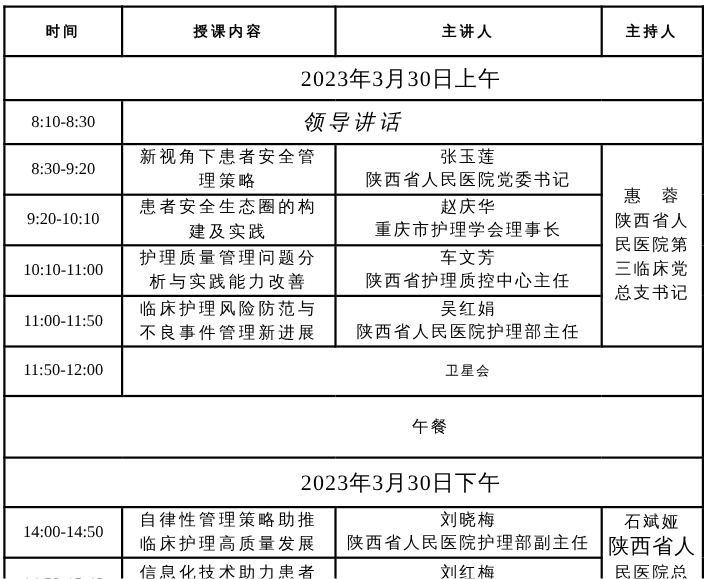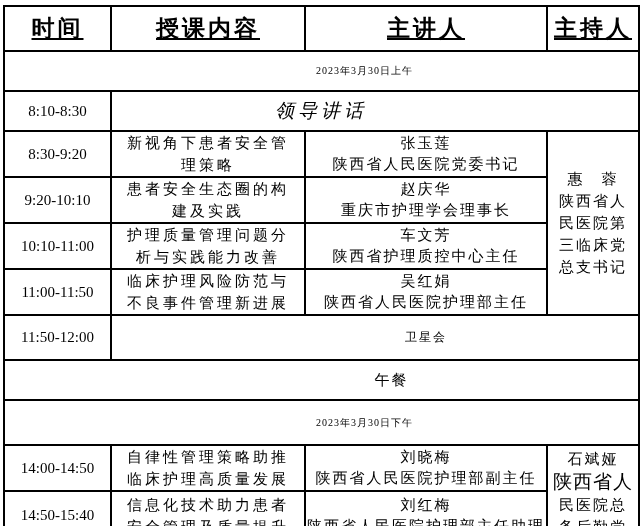--- a/index.html
+++ b/index.html
@@ -2,36 +2,36 @@
 <html><head>
 <meta charset="utf-8">
 <style>
   html,body{margin:0;padding:0;background:#ffffff;}
   body{width:642px;height:526px;overflow:hidden;
        font-family:"Liberation Serif","DejaVu Serif",serif;color:#000;}
   .page{padding:5px 0 0 3px;}
   table.sched{border-collapse:collapse;table-layout:fixed;width:635px;}
   .sched th,.sched td{border:2px solid #000;text-align:center;vertical-align:middle;
        padding:0;overflow:hidden;}
-  .sched th{font-size:23px;font-weight:bold;letter-spacing:3px;text-decoration:underline;}
+  .sched th{font-size:13px;font-weight:bold;letter-spacing:3px;}
   td.time{font-size:15px;letter-spacing:0;font-family:Liberation Serif, serif;}
-  td.date-cell{font-size:10px;letter-spacing:1px;padding-left:86px;margin-top:32px;}
+  td.date-cell{font-size:20px;letter-spacing:1px;padding-left:86px;margin-top:32px;}
   td.leader{font-size:19px;letter-spacing:4px;padding-right:108px;font-style:italic;}
   td.sat{font-size:12px;letter-spacing:2px;padding-left:102px;border-radius:13px;}
   td.lunch{font-size:15px;letter-spacing:2px;padding-left:140px;}
   td.content{font-size:15px;letter-spacing:3px;line-height:22px;padding:0 13px;}
   .sname{font-size:15px;letter-spacing:2px;line-height:21px;}
   .stitle{font-size:15px;letter-spacing:2px;line-height:21px;}
   td.moderator{padding:0 4px;}
   td.moderator div{font-size:15px;letter-spacing:2px;line-height:22px;}
   td.moderator div.lg{font-size:19px;letter-spacing:1px;line-height:24px;}
   
   tr.rh-hdr{height:45px;} tr.rh-date1{height:40px;} tr.rh-leader{height:40px;}
   tr.rh-a{height:43px;} tr.rh-b{height:45px;} tr.rh-c{height:40px;} tr.rh-d{height:39px;}
-  tr.rh-sat{height:45px;} tr.rh-lunch{height:40px;} tr.rh-date2{height:45px;}
+  tr.rh-sat{height:45px;} tr.rh-lunch{height:56px;} tr.rh-date2{height:45px;}
   tr.rh-e{height:46px;padding-left:20px;} tr.rh-f{height:49px;}
 </style>
 </head>
 <body>
 
 <div class="page">
   <table class="sched">
     <colgroup>
       <col style="width:107px">
       <col style="width:194px">

